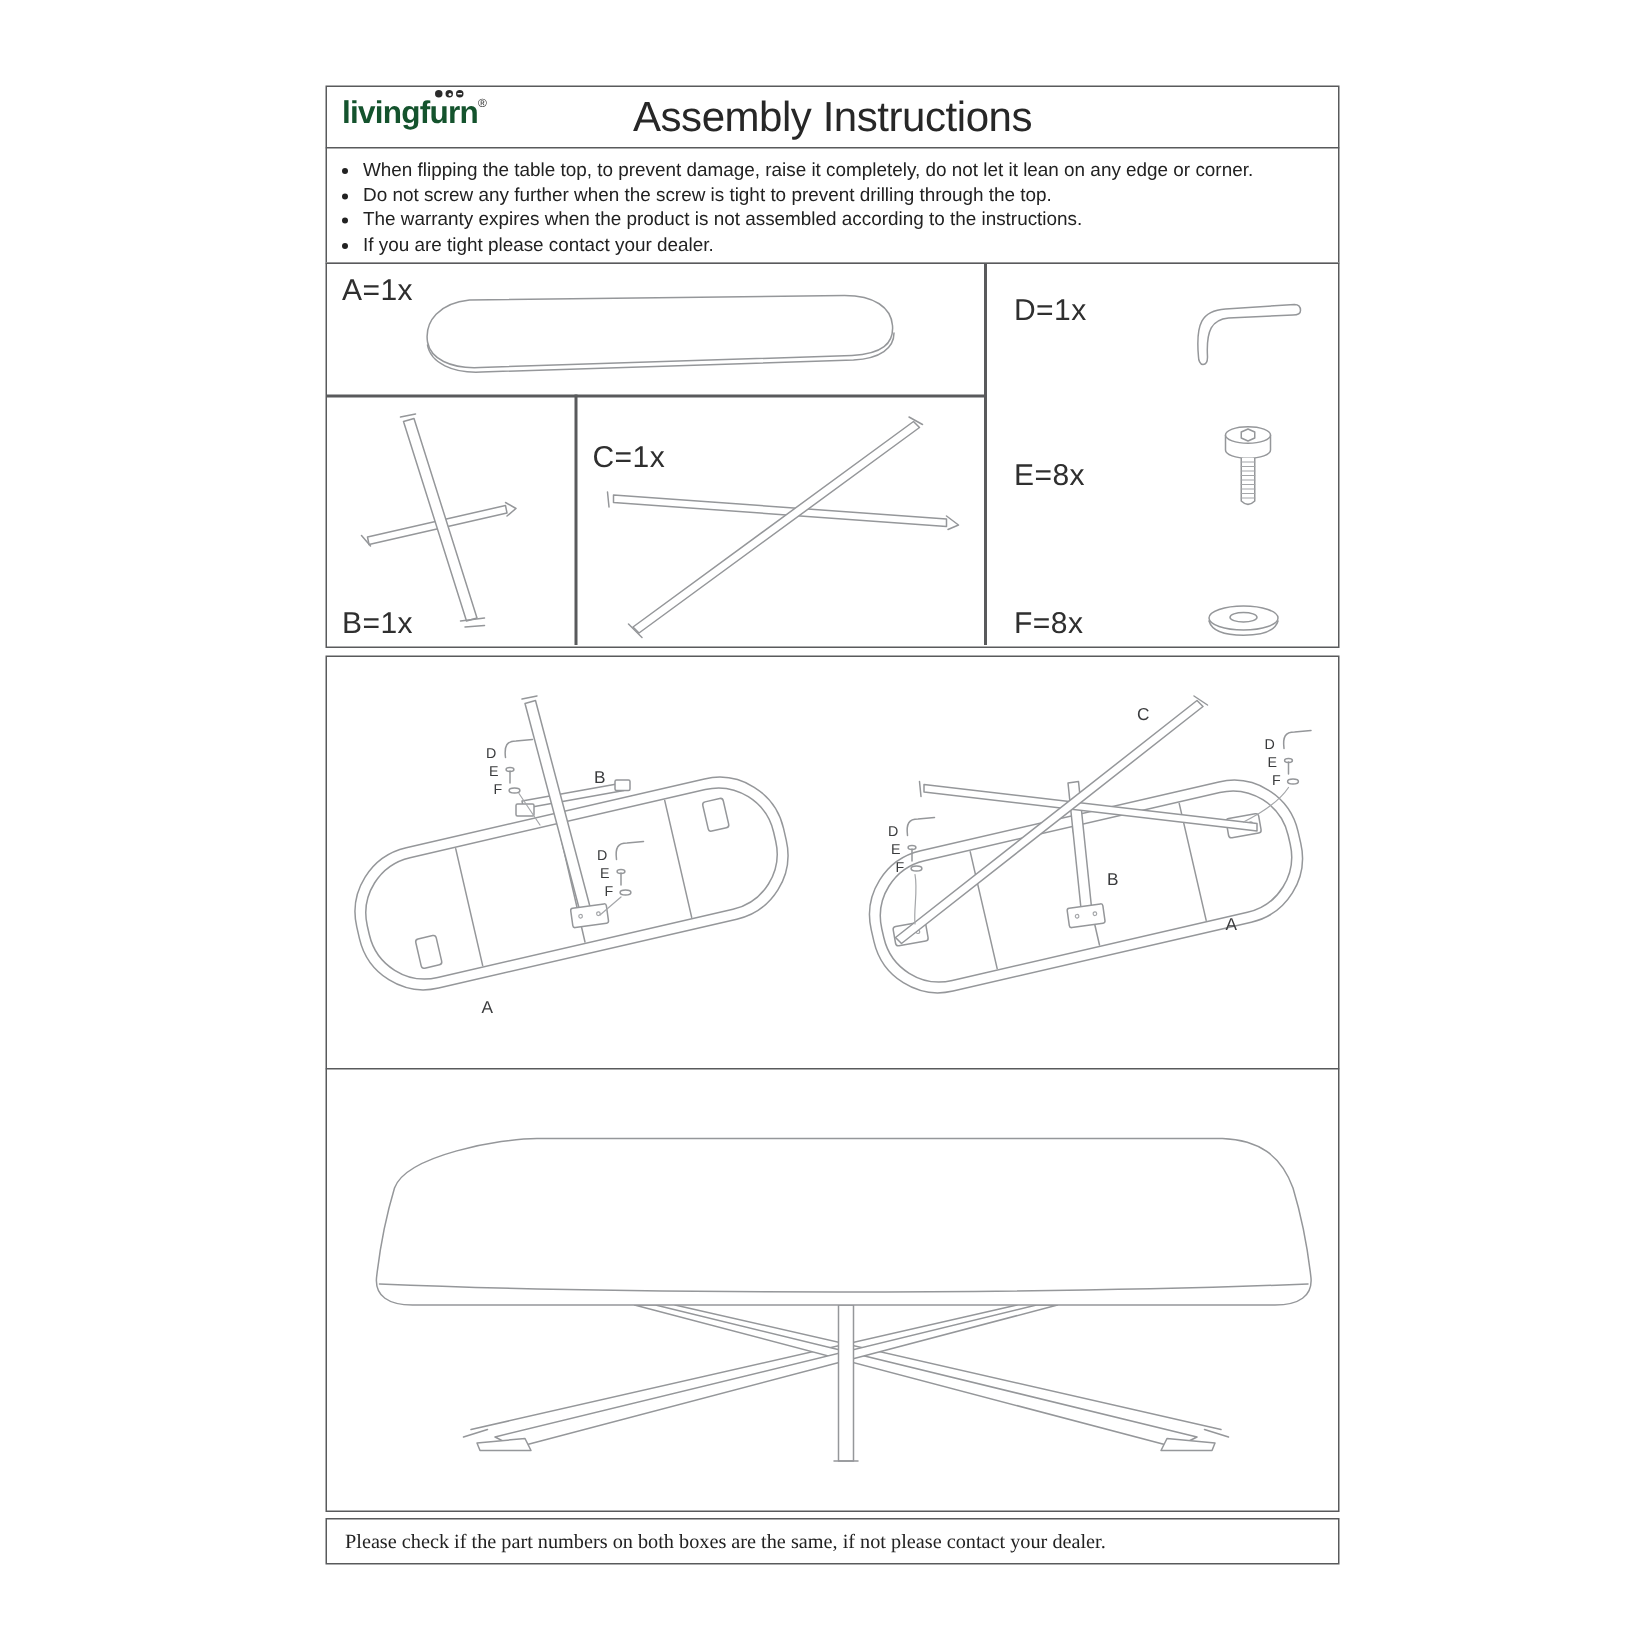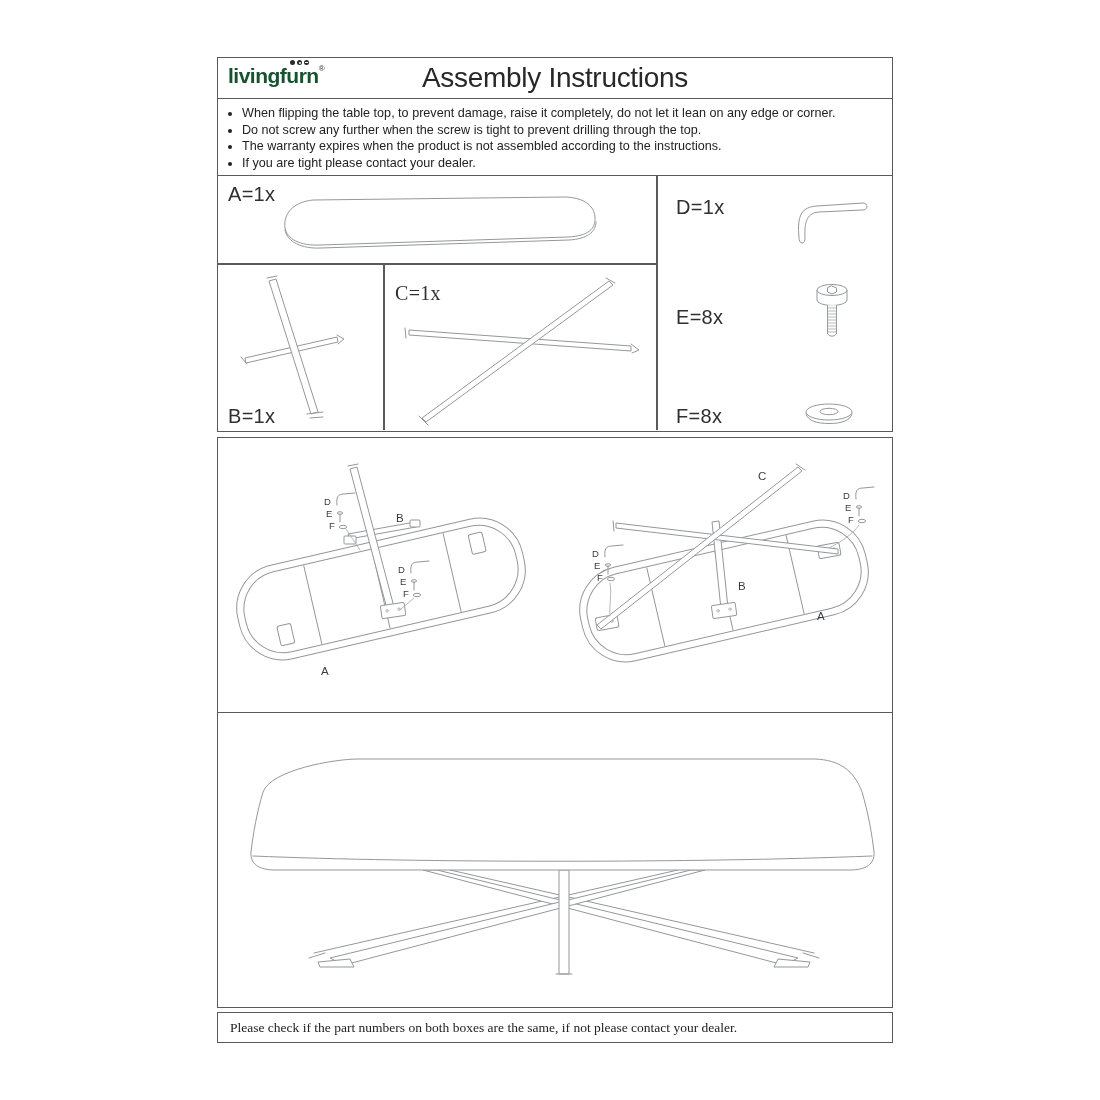--- a/index.html
+++ b/index.html
@@ -24,21 +24,21 @@
   #warnings-box li{font-size:12.6px;line-height:16.6px;color:#222;list-style:disc;}
   
   #parts-box{left:217px;top:175px;width:676px;height:257px;}
   .gridline{position:absolute;background:#595a5c;}
   #vline-right{left:438px;top:0;width:1.5px;height:254px;}
   #hline-a{left:0;top:87px;width:438px;height:1.5px;}
   #vline-bc{left:165px;top:87px;width:1.5px;height:167px;}
   .part-label{position:absolute;font-size:20px;color:#2f2f2f;letter-spacing:0.3px;}
   #label-a{left:10px;top:7px;}
   #label-b{left:10px;top:229px;}
-  #label-c{left:177px;top:106px;font-family:Liberation Serif, serif;}
+  #label-c{left:177px;top:118px;}
   #label-d{left:458px;top:20px;}
   #label-e{left:458px;top:130px;}
   #label-f{left:458px;top:229px;}
   .drawing{position:absolute;}
   
   #assembly-box{left:217px;top:437px;width:676px;height:276px;}
   #final-box{left:217px;top:712px;width:676px;height:296px;}
   #footer-box{left:217px;top:1012px;width:676px;height:31px;display:flex;align-items:center;padding-left:12px;font-family:Liberation Serif, serif;}
   #footer-box span{font-size:13.5px;color:#222;}
   

